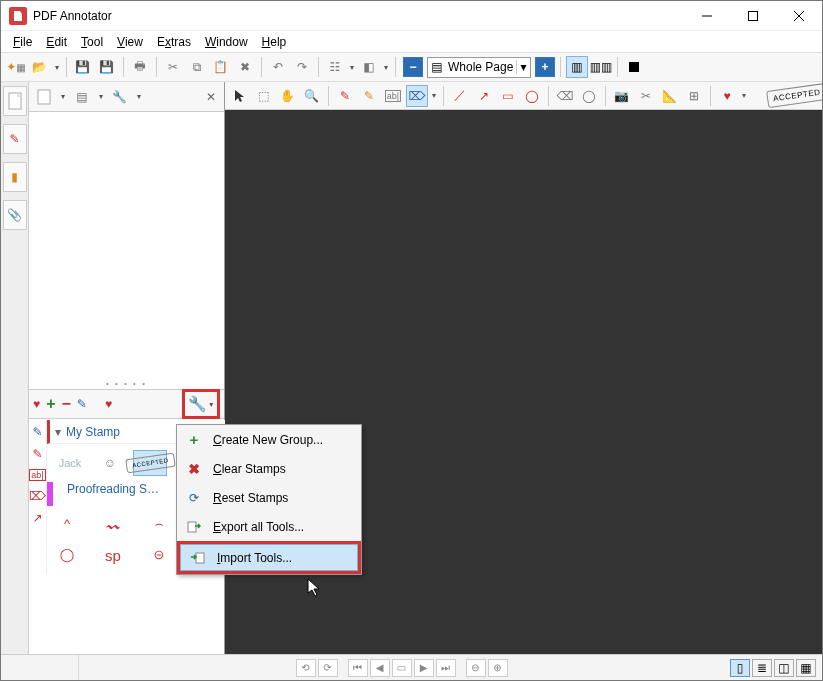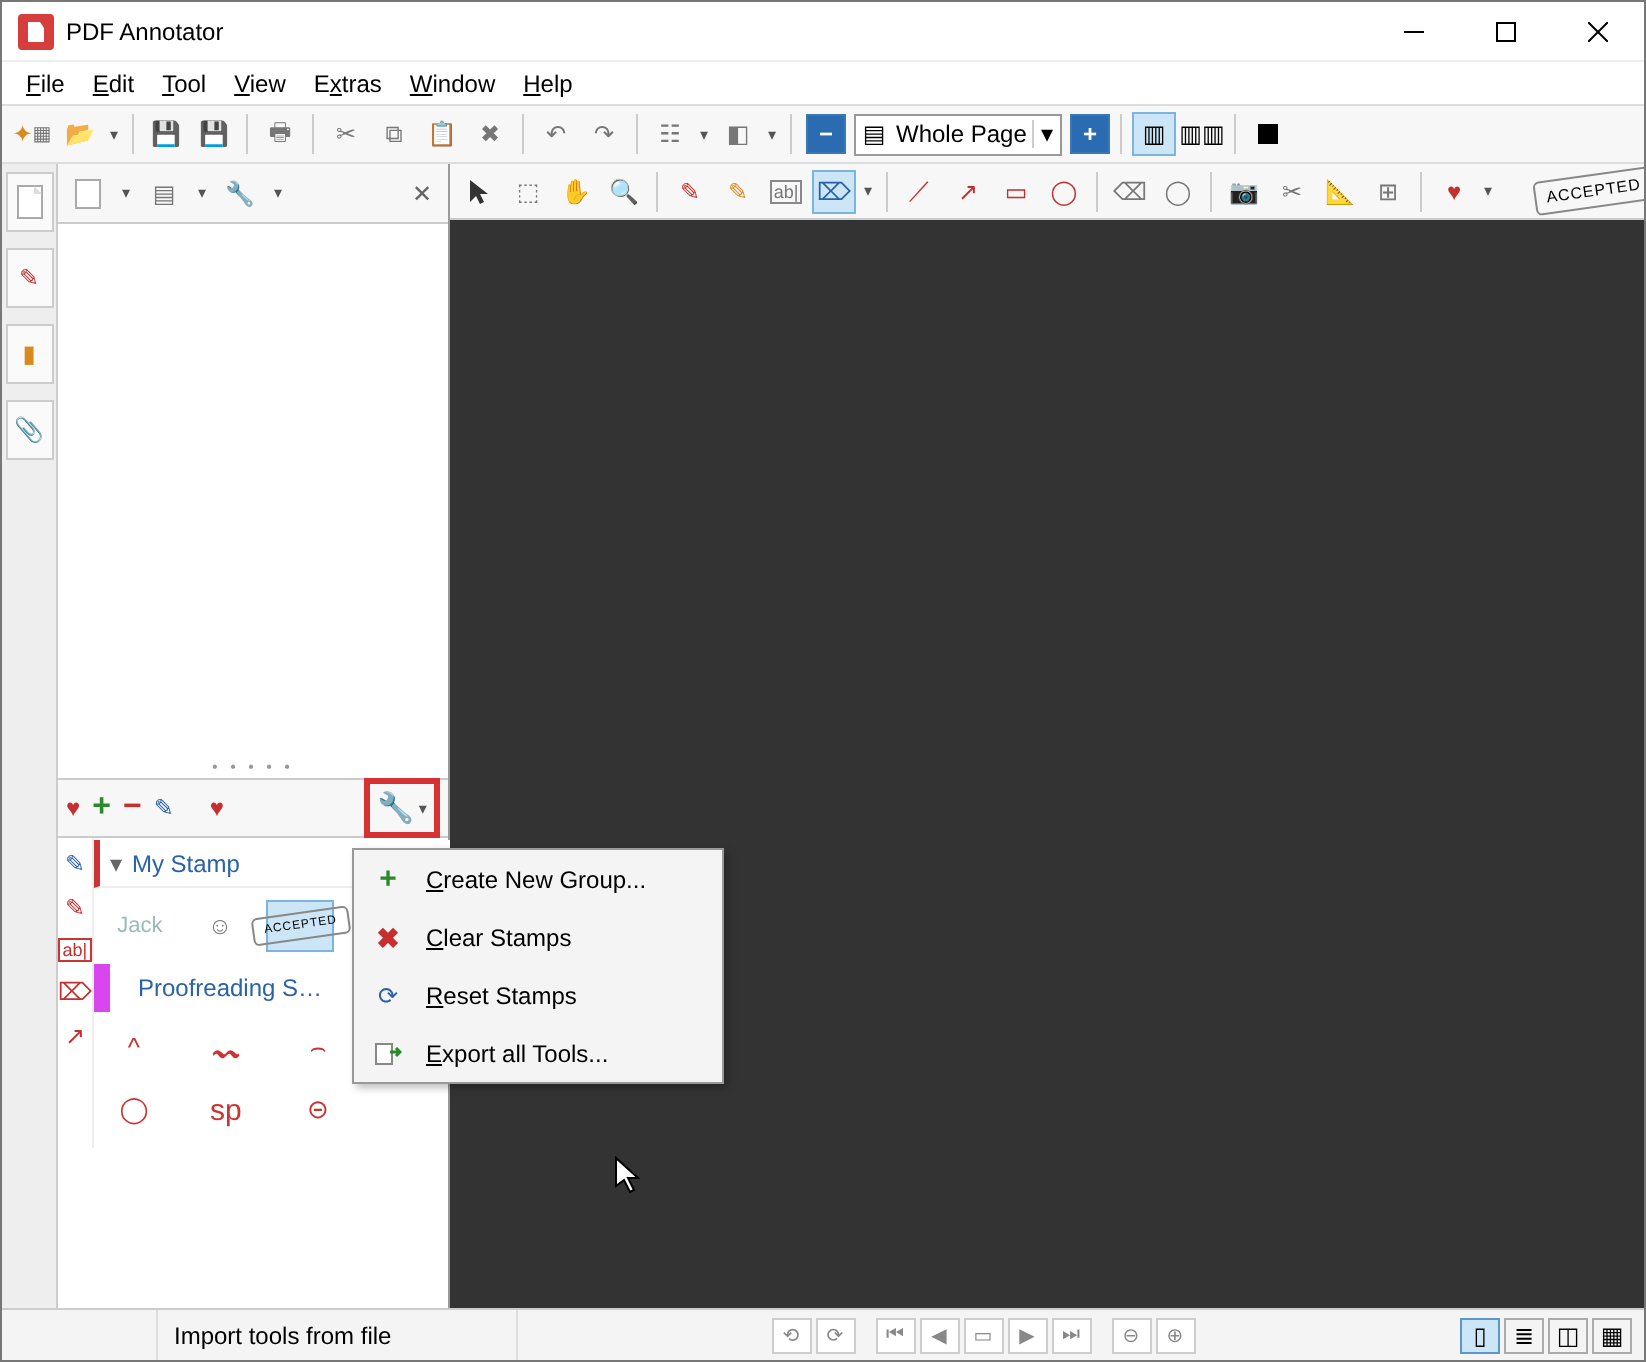--- a/index.html
+++ b/index.html
@@ -45,21 +45,21 @@
 .bp-toolbar .spacer{flex:1}
 .red-highlight{border:3px solid #d63232;padding:0}
 .wrench-btn{width:32px;height:24px;display:flex;align-items:center;justify-content:center;gap:2px}
 .wrench-icon{color:#666;font-size:15px}
 .bp-group-hdr{height:24px;background:#fff;display:flex;align-items:center;border-bottom:1px solid #eee;border-left:3px solid #c33;margin-top:1px}
 .bp-group-hdr .chev{width:16px;text-align:center;color:#666}
 .bp-group-hdr .lbl{flex:1;color:#2a62a8;font-size:12px}
 .bp-grid{display:flex;gap:6px;padding:6px;align-items:center}
 .stamp-cell{width:34px;height:26px;display:flex;align-items:center;justify-content:center;border:1px solid transparent}
 .stamp-cell.sel{background:#cde6f7;border-color:#7ab5e0}
-.group-collapsed{height:24px;display:flex;align-items:center;border-left:8px solid #d946ef;background:#fff}
+.group-collapsed{height:24px;display:flex;align-items:flex-start;border-left:6px solid #d946ef;background:#fff}
 .group-collapsed .lbl{flex:1;color:#2a62a8;padding-left:14px;white-space:nowrap;overflow:hidden;text-overflow:ellipsis}
 .proof-grid{display:grid;grid-template-columns:repeat(4,28px);gap:12px 18px;padding:10px 6px}
 .proof-cell{color:#c33;font-size:13px;text-align:center}
 .ctx-menu{position:absolute;left:176px;top:424px;width:186px;background:#f4f4f4;border:1px solid #999;box-shadow:2px 2px 4px rgba(0,0,0,.25);z-index:50}
 .ctx-item{height:29px;display:flex;align-items:center;padding:0 8px;gap:10px}
 .ctx-item .icon{width:18px;display:flex;align-items:center;justify-content:center}
 .ctx-item .lbl{flex:1;font-size:12px}
 .ctx-item.hover{background:#cde6f7;border:1px solid #7ab5e0;height:27px;margin:0}
 .ctx-highlight{border:3px solid #d63232}
 .cursor-arrow{position:absolute;left:307px;top:578px;z-index:60;pointer-events:none}
@@ -300,21 +300,20 @@
         <div class="tb-btn" style="width:42px">
             <div class="accepted-stamp">ACCEPTED</div>
           </div>
       </div>
       <div class="canvas-area"></div>
     </div>
   </div>
 
   <div class="statusbar">
     <div class="sec" style="width:78px"></div>
-    <div class="sec" style="width:180px">Import tools from file</div>
     <div class="spacer"></div>
     <div class="nav-group">
       <div class="nav-btn">⟲</div>
       <div class="nav-btn">⟳</div>
       <span style="width:6px"></span>
       <div class="nav-btn">⏮</div>
       <div class="nav-btn">◀</div>
       <div class="nav-btn">▭</div>
       <div class="nav-btn">▶</div>
       <div class="nav-btn">⏭</div>
@@ -408,17 +407,28 @@
   </div>
   <div class="ctx-item">
     <span class="icon">
         <svg width="14" height="14">
           <rect x="1" y="2" width="8" height="10" fill="#fff" stroke="#888"></rect>
           <path d="M8 6 L13 6 M11 4 L13 6 L11 8" stroke="#2a8a2a" stroke-width="1.5" fill="none"></path>
         </svg>
       </span>
     <span class="lbl"><u>E</u>xport all Tools...</span>
   </div>
+  <div class="ctx-highlight">
+    <div class="ctx-item hover">
+      <span class="icon">
+          <svg width="14" height="14">
+            <rect x="5" y="2" width="8" height="10" fill="#fff" stroke="#888"></rect>
+            <path d="M0 6 L5 6 M3 4 L5 6 L3 8" stroke="#2a8a2a" stroke-width="1.5" fill="none"></path>
+          </svg>
+        </span>
+      <span class="lbl"><u>I</u>mport Tools...</span>
+    </div>
+  </div>
 </div>
 
 <svg class="cursor-arrow" width="16" height="20" viewBox="0 0 16 20">
     <path d="M1 1 L1 15 L5 12 L8 18 L10 17 L7 11 L12 11 Z" fill="#fff" stroke="#000"></path>
   </svg>
 
 </body></html>

